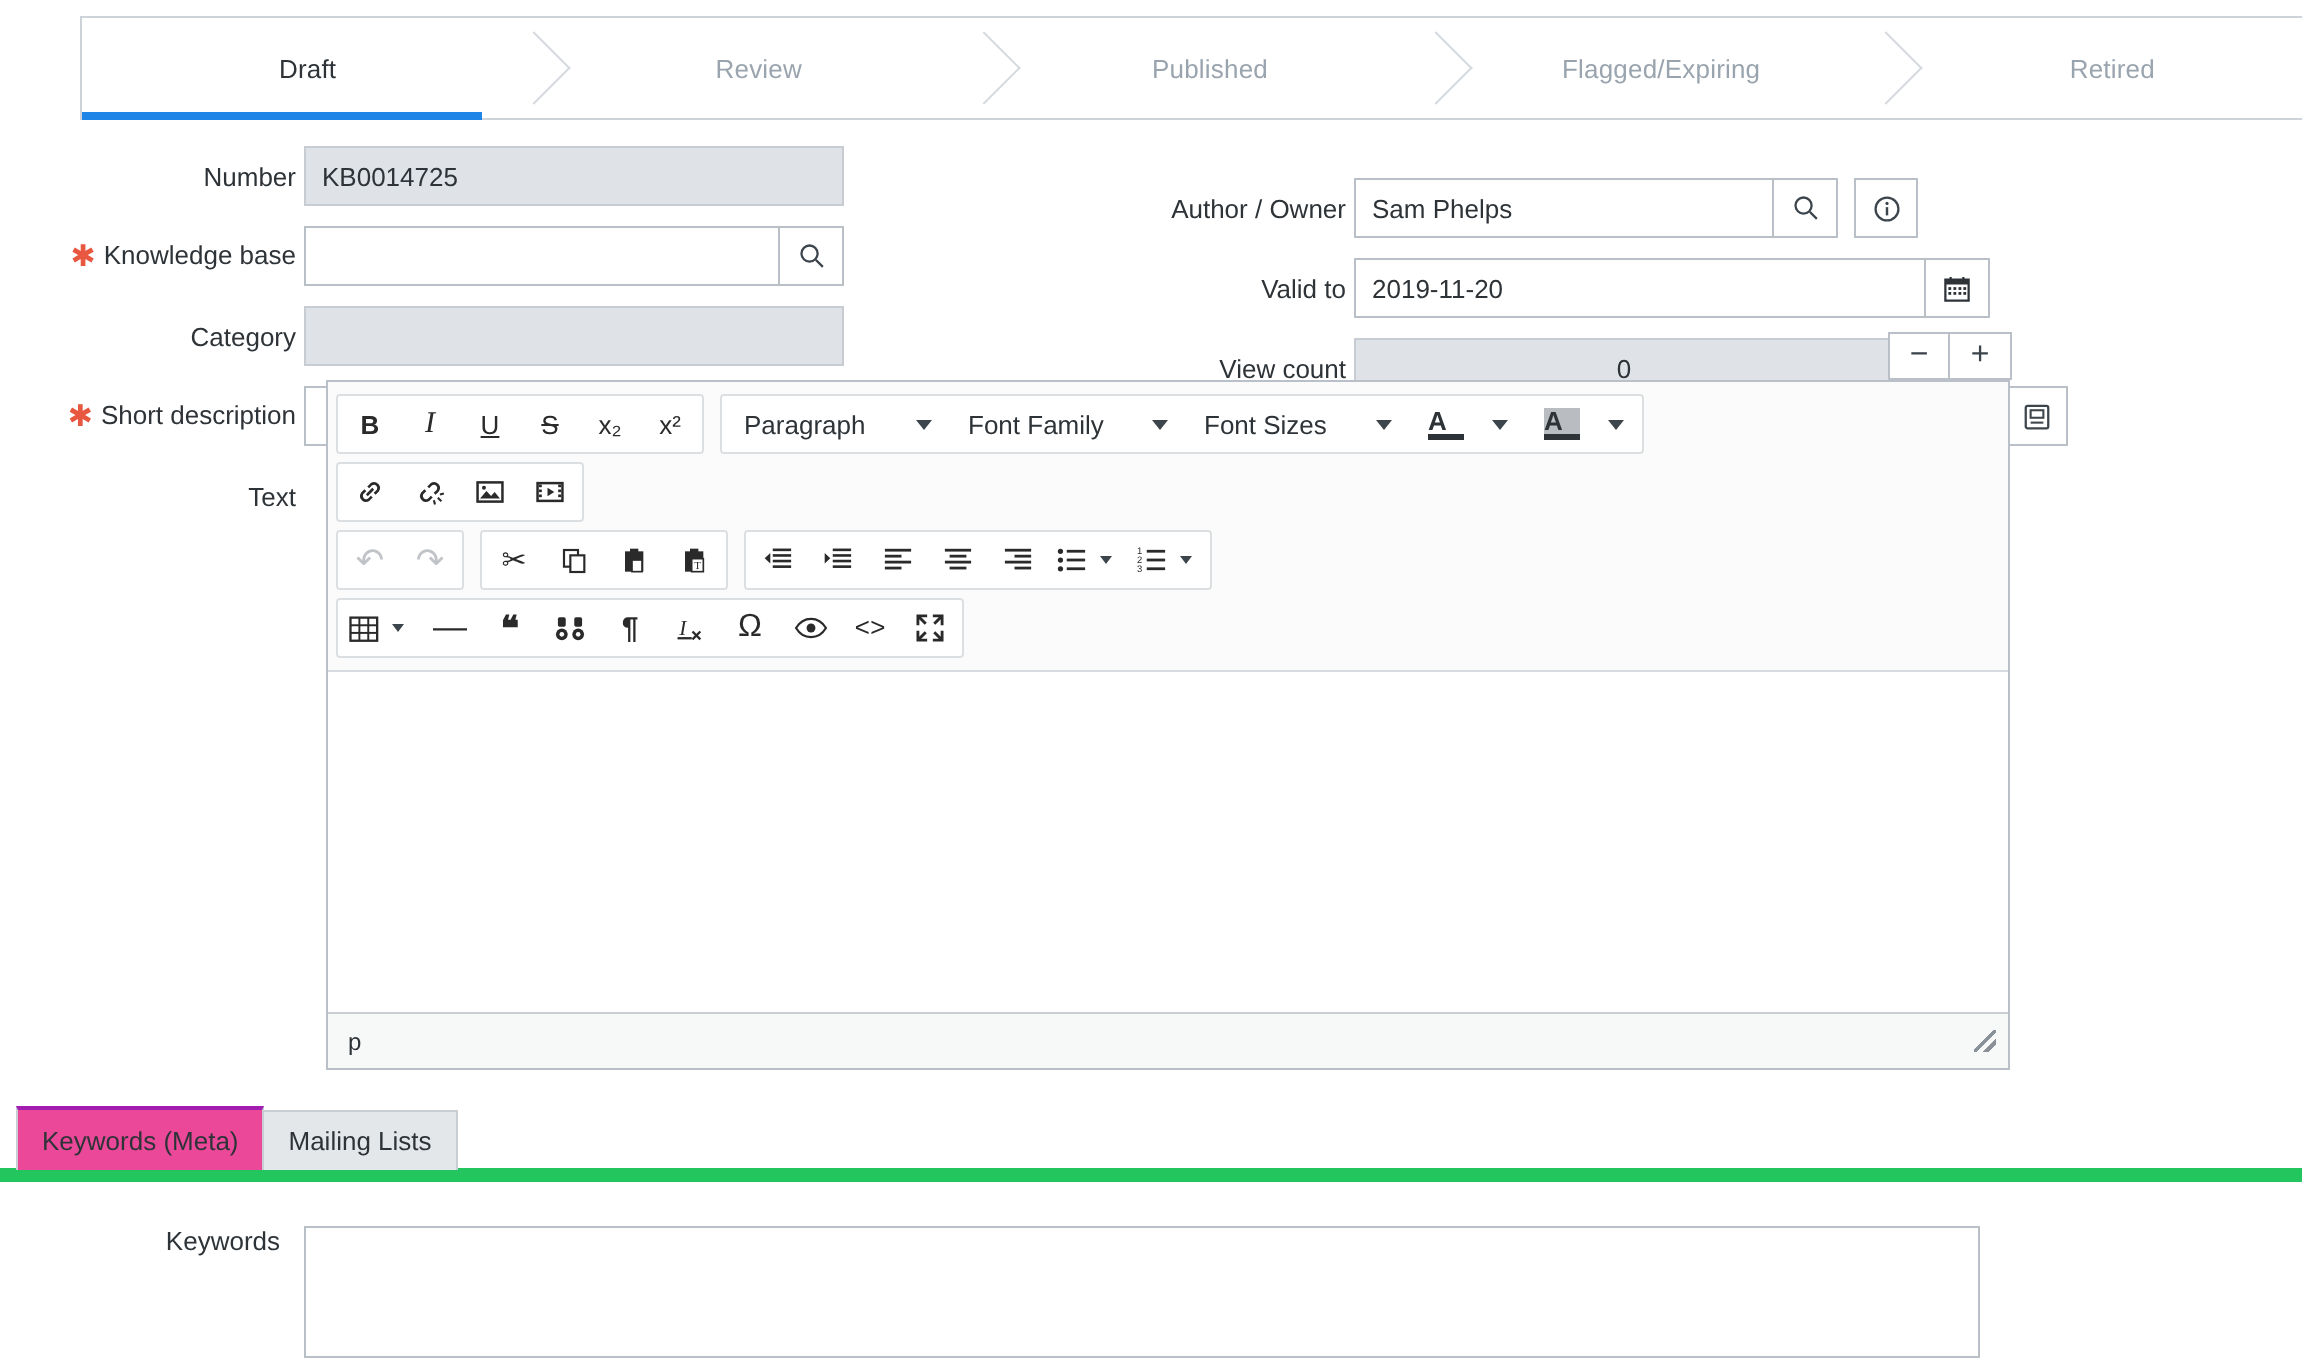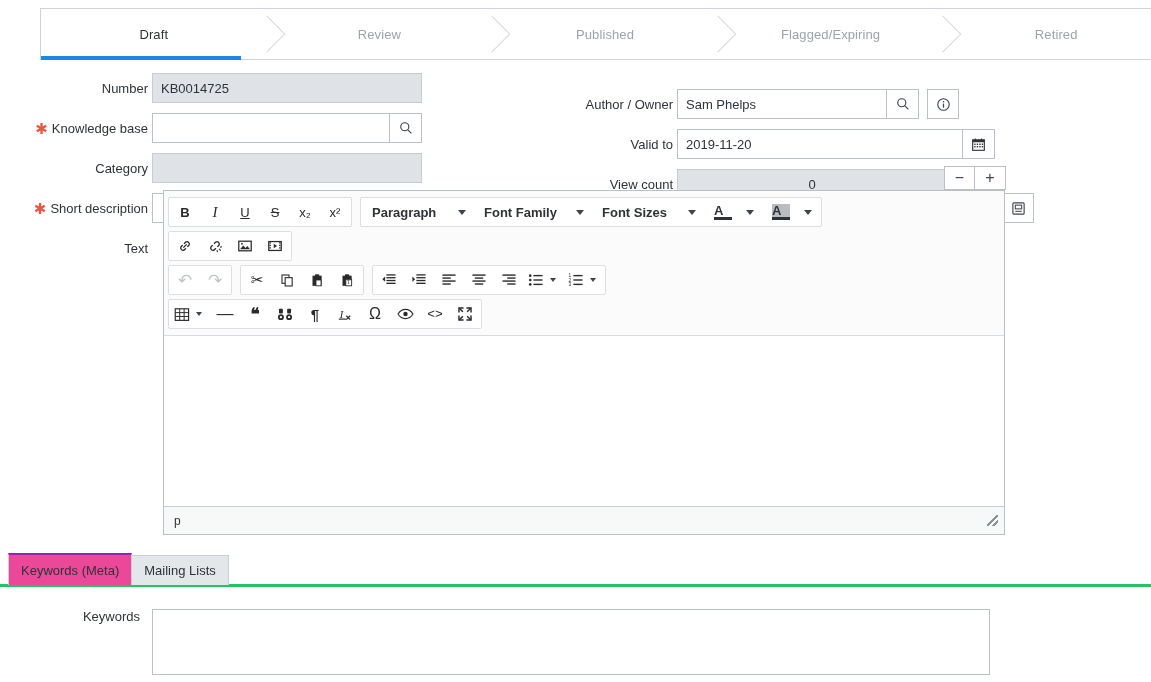--- a/index.html
+++ b/index.html
@@ -160,21 +160,21 @@
     font-size: 13px; color: #2a2a2a; cursor: pointer;
     padding: 0 4px;
   }
   .tbbtn.dis { color: #c0c4c8; }
   .tbsel {
     height: 26px; min-width: 104px;
     display: flex; align-items: center; justify-content: space-between;
     font-size: 13px; color: #2e3338; cursor: pointer;
     padding: 0 8px 0 10px;
   }
-  .tbsel .cap { padding-right: 16px; font-weight: bold; }
+  .tbsel .cap { padding-right: 16px; }
   .caret {
     width: 0; height: 0;
     border-left: 4px solid transparent;
     border-right: 4px solid transparent;
     border-top: 5px solid #3c444c;
   }
   .caret.sm { border-left-width:3.5px; border-right-width:3.5px; border-top-width:4.5px; }
 
   .ed-body { flex: 1 1 auto; background: #ffffff; }
   .ed-status {
@@ -209,21 +209,21 @@
     cursor: pointer;
     position: relative;
   }
   .tab.active {
     background: #ec4899;
     border-top: 2px solid #a21caf;
     height: 32px;
     z-index: 3;
   }
   .tabpanel {
-    border-top: 3px solid #22c55e;
+    border-top: 7px solid #22c55e;
     background: #ffffff;
     height: 98px;
     margin-top: -1px;
     position: relative;
     z-index: 1;
   }
   .kw-row { display: flex; align-items: flex-start; padding-top: 22px; }
   .kw-lbl { width: 152px; text-align: right; padding-right: 12px; font-size: 13px; }
   .kw-box {
     width: 838px; height: 66px;

